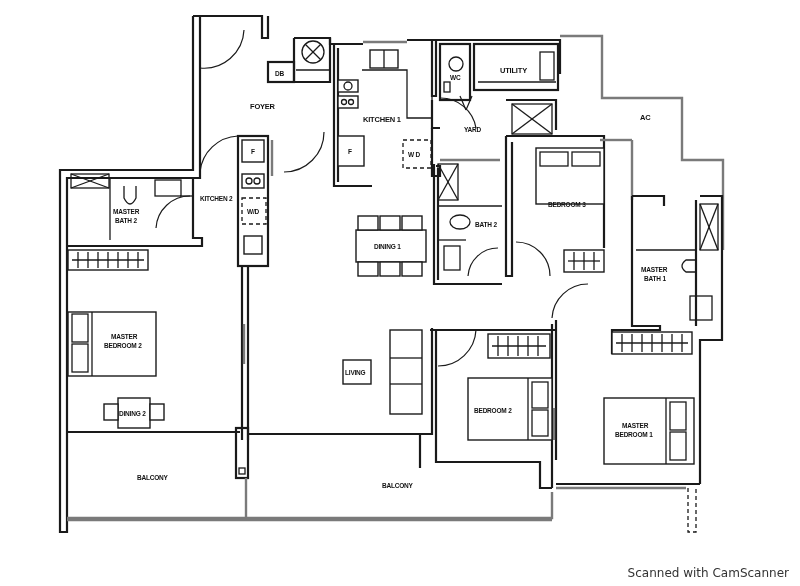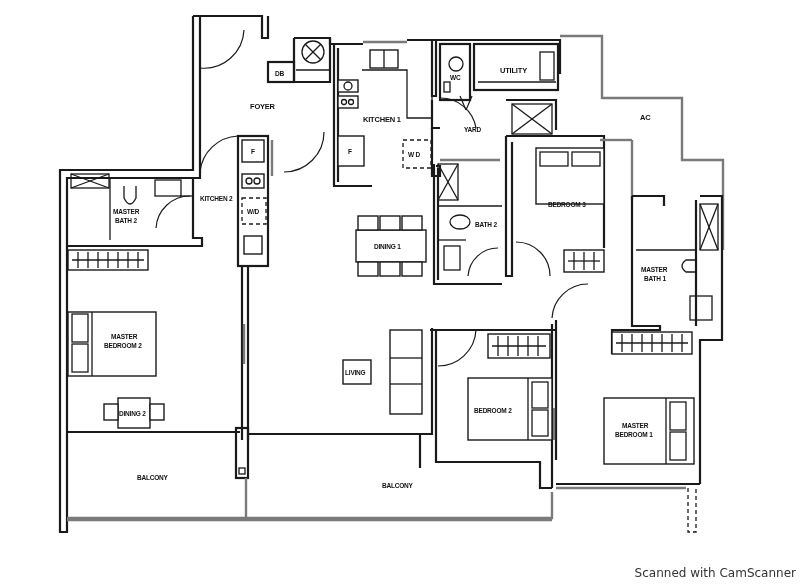--- a/index.html
+++ b/index.html
@@ -7,21 +7,21 @@
   #plan { position: absolute; left: 0; top: 0; width: 800px; height: 586px; }
   .wall { fill: none; stroke: #1a1a1a; stroke-width: 2.2; stroke-linejoin: miter; }
   .thin { fill: none; stroke: #1a1a1a; stroke-width: 1.3; }
   .grey { fill: none; stroke: #7a7a7a; stroke-width: 2.4; }
   .dash { fill: none; stroke: #1a1a1a; stroke-width: 1.3; stroke-dasharray: 4 3; }
   .furn { fill: #ffffff; stroke: #1a1a1a; stroke-width: 1.4; }
   .door { fill: none; stroke: #1a1a1a; stroke-width: 1.2; }
   .lbl { font-family: "Liberation Sans", sans-serif; font-size: 7.5px; fill: #111; font-weight: bold; letter-spacing: -0.2px; }
   .small { font-size: 6.5px; }
   .footer {
-    position: absolute; right: 4px; bottom: 6px;
+    position: absolute; right: 11px; bottom: 6px;
     font-family: "DejaVu Sans", sans-serif; font-size: 12px; color: #333; margin-top: 9px;
   }
 </style>
 </head>
 <body>
 
 <svg id="plan" viewBox="0 0 800 586">
 
   <g>
 

